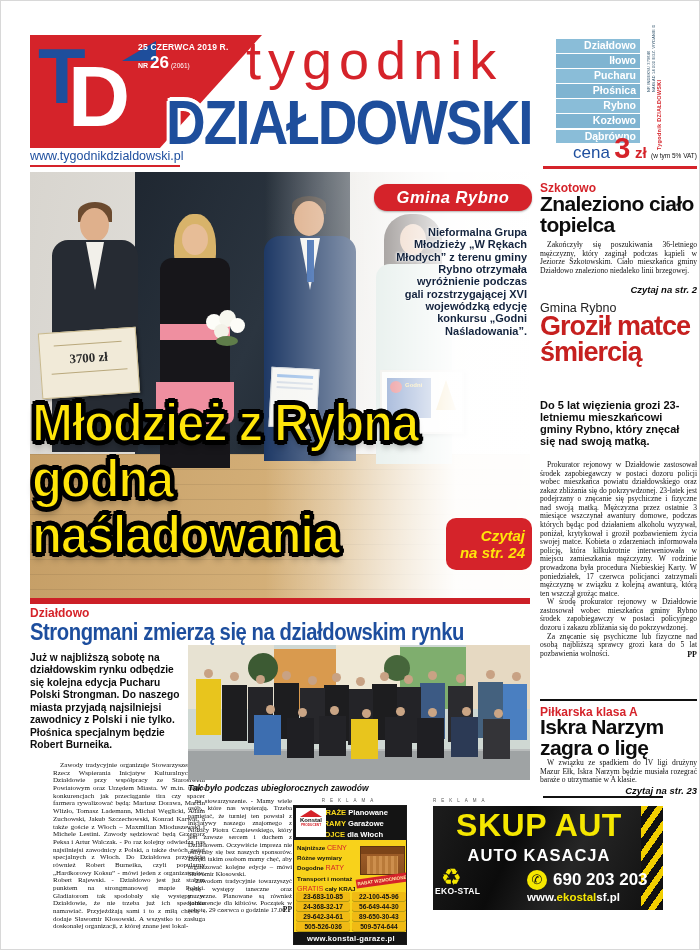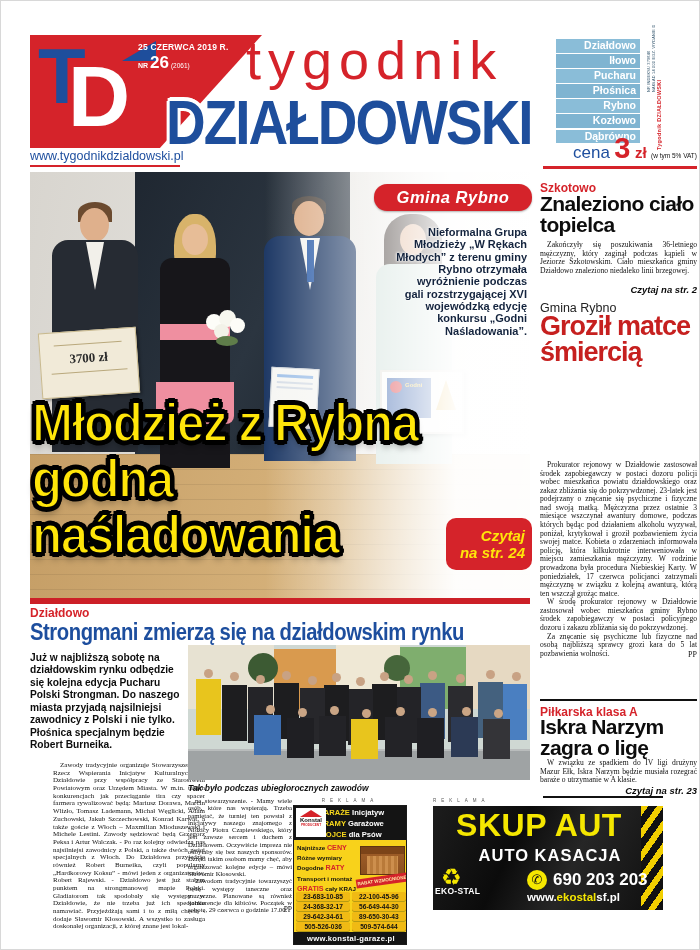--- a/index.html
+++ b/index.html
@@ -73,21 +73,21 @@
   .red-rule{left:30px;top:598px;width:500px;height:5.5px;background:#cc2027;}
 
   
   .sec-label{font-size:12px;font-weight:800;color:#d5232a;}
   .sm-head{left:30px;top:619px;font-size:23px;font-weight:900;color:#1d4e9e;letter-spacing:-.5px;
            transform:scaleX(.88);transform-origin:left top;white-space:nowrap;}
   .sm-lead{left:30px;top:652px;width:152px;font-size:10.2px;font-weight:800;color:#0d0d0d;line-height:1.22;}
   .news-body{font-size:7px;line-height:1.1;color:#111;}
   .news-body p{margin:0;text-indent:7px;}
   .caption{left:188px;top:783px;font-size:8.5px;font-weight:800;font-style:italic;color:#111;}
-  .byline{text-align:right;font-weight:400;font-size:7.5px;margin-top:-8px;}
+  .byline{text-align:right;font-weight:700;font-size:7.5px;margin-top:-8px;}
   .smphoto{left:188px;top:645px;width:342px;height:135px;overflow:hidden;background:#cfd8d3;}
   .pave{left:0;top:104px;width:342px;height:31px;background:#9fa3a4;
         border-top:2px solid #b9bcbc;}
   .crowd{border-radius:0;}
 
   
   .sb{left:540px;width:157px;}
   .sb-label-red{font-size:12px;font-weight:800;color:#d5232a;}
   .sb-label-dk{font-size:12.5px;font-weight:500;color:#222;}
   .sb-h1{font-size:21px;font-weight:900;color:#0d0d0d;line-height:.98;letter-spacing:-.6px;}
@@ -104,40 +104,40 @@
            box-sizing:border-box;overflow:hidden;}
   .k-top{left:0;top:0;width:114px;height:34px;background:#141414;text-align:center;
          font-size:7.6px;font-weight:800;line-height:1.45;padding-top:1px;box-sizing:border-box;}
   .k-top .a{color:#f6d71c;} .k-top .b{color:#fff;}
   .k-logo{left:2px;top:2px;width:30px;height:29px;background:#fff;text-align:center;overflow:hidden;}
   .k-roof{width:0;height:0;border-left:11px solid transparent;border-right:11px solid transparent;
           border-bottom:7px solid #d5232a;margin:2px auto 0;}
   .k-brand{font-size:6px;font-weight:800;color:#111;line-height:1;}
   .k-sub{font-size:3.2px;font-weight:800;color:#d5232a;}
   .k-feats{left:3px;top:37px;width:62px;font-size:6.2px;font-weight:700;line-height:1.42;color:#111;}
-  .k-feats .acc{color:#d5232a;font-weight:700;font-size:7.2px;}
+  .k-feats .acc{color:#d5232a;font-weight:400;font-size:7.2px;}
   .k-garage{left:66px;top:40px;width:45px;height:29px;background:linear-gradient(#a3602a,#8a4f1e);
             border:1px solid #5e3512;box-sizing:border-box;}
   .k-garage::before{content:"";position:absolute;left:0;top:0;width:100%;height:7px;background:#7c4418;}
   .k-door{position:absolute;left:6px;top:9px;width:31px;height:18px;
           background:repeating-linear-gradient(to right,#cd8f4d 0 3px,#b97a39 3px 6px);}
   .k-rabat{left:62px;top:70px;width:52px;background:#d5232a;color:#ffe9a8;font-size:4.6px;
            font-weight:800;text-align:center;transform:rotate(-8deg);padding:1.5px 0;line-height:1.2;}
   .k-phones{left:2px;top:86px;width:110px;display:grid;grid-template-columns:1fr 1fr;gap:1.5px;}
   .k-phone{background:#f0ba14;border-radius:2px;font-size:6.6px;font-weight:900;color:#111;
            text-align:center;padding:.8px 0;box-shadow:0 .7px 0 rgba(0,0,0,.35);}
   .k-www{left:0;top:126px;width:114px;height:13px;background:#141414;color:#fff;font-size:7.6px;
          font-weight:800;text-align:center;line-height:13px;letter-spacing:.3px;}
   .eko{left:433px;top:806px;width:230px;height:104px;overflow:hidden;
        background:linear-gradient(115deg,#1d1d1d 0%,#0b0b0b 35%,#262626 60%,#0e0e0e 100%);}
   .eko-stripes{right:0;top:0;width:22px;height:104px;
        background:repeating-linear-gradient(125deg,#f2cf00 0 6px,#111 6px 13px);}
   .eko-title{left:8px;top:3px;width:196px;text-align:center;font-size:32px;font-weight:900;
              color:#f5e700;letter-spacing:.5px;line-height:1;}
-  .eko-sub{left:19px;top:40px;width:196px;text-align:center;font-size:16.5px;font-weight:900;
+  .eko-sub{left:8px;top:40px;width:196px;text-align:center;font-size:16.5px;font-weight:900;
            color:#fff;letter-spacing:1px;}
   .eko-recy{left:8px;top:60px;font-size:23px;color:#f5e700;line-height:1;}
   .eko-brand{left:2px;top:80px;font-size:8.5px;font-weight:800;color:#fff;letter-spacing:.3px;}
   .eko-phone-ic{left:94px;top:64px;width:20px;height:20px;border-radius:50%;background:#f5e700;
                 color:#111;font-size:13px;text-align:center;line-height:20px;}
   .eko-num{left:120px;top:64px;font-size:17px;font-weight:800;color:#fff;}
   .eko-web{left:94px;top:85px;font-size:11.5px;font-weight:800;color:#fff;}
   .eko-web .y{color:#f5e700;}
 </style>
 </head>
@@ -303,20 +303,21 @@
 
   <div class="abs sb sb-label-red" style="top:181px;">Szkotowo</div>
   <div class="abs sb sb-h1" style="top:194px;">Znaleziono ciało topielca</div>
   <div class="abs sb serif just sb-body" style="top:241px;">
     <p>Zakończyły się poszukiwania 36-letniego mężczyzny, który zaginął podczas kąpieli w Jeziorze Szkotowskim. Ciało mieszkańca gminy Działdowo znaleziono niedaleko linii brzegowej.</p>
   </div>
   <div class="abs sb czytaj" style="top:284px;">Czytaj na str. 2</div>
 
   <div class="abs sb sb-label-dk" style="top:301px;">Gmina Rybno</div>
   <div class="abs sb sb-h2" style="top:314px;">Groził matce śmiercią</div>
+  <div class="abs sb sb-lead" style="top:400px;">Do 5 lat więzienia grozi 23-letniemu mieszkańcowi gminy Rybno, który znęcał się nad swoją matką.</div>
   <div class="abs sb serif just sb-body" style="top:461px;height:234px;overflow:hidden;">
     <p>Prokurator rejonowy w Działdowie zastosował środek zapobiegawczy w postaci dozoru policji wobec mieszkańca powiatu działdowskiego oraz zakaz zbliżania się do pokrzywdzonej. 23-latek jest podejrzany o znęcanie się psychiczne i fizyczne nad swoją matką. Mężczyzna przez ostatnie 3 miesiące wszczynał awantury domowe, podczas których będąc pod działaniem alkoholu wyzywał, poniżał, krytykował i groził pozbawieniem życia swojej matce. Kobieta o zdarzeniach informowała policję, która kilkukrotnie interweniowała w miejscu zamieszkania mężczyzny. W rodzinie prowadzona była procedura Niebieskiej Karty. W poniedziałek, 17 czerwca policjanci zatrzymali mężczyznę w związku z kolejną awanturą, którą ten wszczął grożąc matce.</p>
     <p>W środę prokurator rejonowy w Działdowie zastosował wobec mieszkańca gminy Rybno środek zapobiegawczy w postaci policyjnego dozoru i zakazu zbliżania się do pokrzywdzonej.</p>
     <p>Za znęcanie się psychiczne lub fizyczne nad osobą najbliższą sprawcy grozi kara do 5 lat pozbawienia wolności.</p>
     <div class="byline" style="font-size:8px;">PP</div>
   </div>
   <div class="abs sb sb-rule" style="top:699px;"></div>
 
   <div class="abs sb sb-label-red" style="top:705px;">Piłkarska klasa A</div>
   <div class="abs sb sb-h1" style="top:717px;">Iskra Narzym zagra o ligę</div>
@@ -324,23 +325,23 @@
     <p>W związku ze spadkiem do IV ligi drużyny Mazur Ełk, Iskra Narzym będzie musiała rozegrać baraże o utrzymanie w A klasie.</p>
   </div>
   <div class="abs sb czytaj" style="top:785px;">Czytaj na str. 23</div>
   <div class="abs sb-rule" style="left:543px;top:796px;width:120px;"></div>
 
   <div class="abs reklama" style="left:300px;top:798px;width:100px;text-align:center;">REKLAMA</div>
   <div class="abs reklama" style="left:433px;top:798px;width:120px;">REKLAMA</div>
 
   <div class="abs konstal">
     <div class="abs k-top">
-      <div><span class="a">GARAŻE</span><span class="b"> Inicjatyw</span></div>
+      <div><span class="a">GARAŻE</span><span class="b"> Planowane</span></div>
       <div><span class="a">BRAMY</span><span class="b"> Garażowe</span></div>
-      <div><span class="a">KOJCE</span><span class="b"> dla Psów</span></div>
+      <div><span class="a">KOJCE</span><span class="b"> dla Włoch</span></div>
     </div>
     <div class="abs k-logo">
       <div class="k-roof"></div>
       <div class="k-brand">Konstal</div>
       <div class="k-sub">PRODUCENT</div>
     </div>
     <div class="abs k-feats">
       <div><span>Najniższe </span><span class="acc">CENY</span><span></span></div>
       <div><span>Różne wymiary</span><span class="acc"></span><span></span></div>
       <div><span>Dogodne </span><span class="acc">RATY</span><span></span></div>

